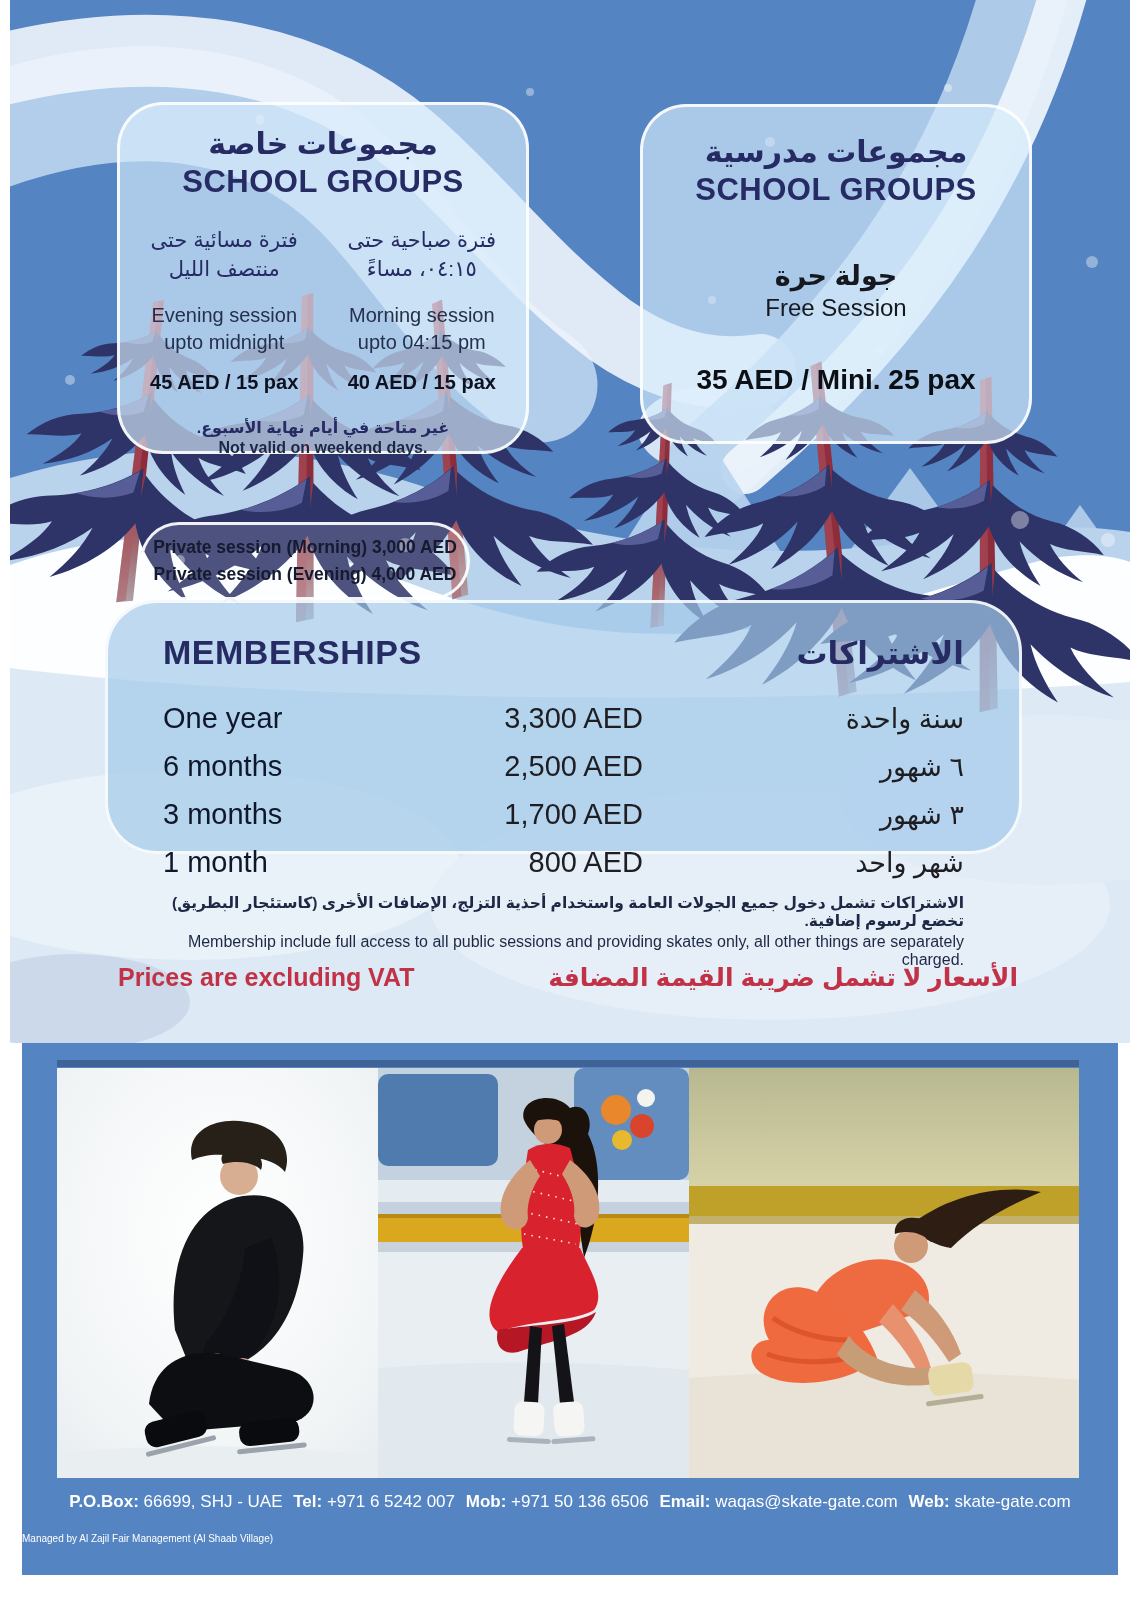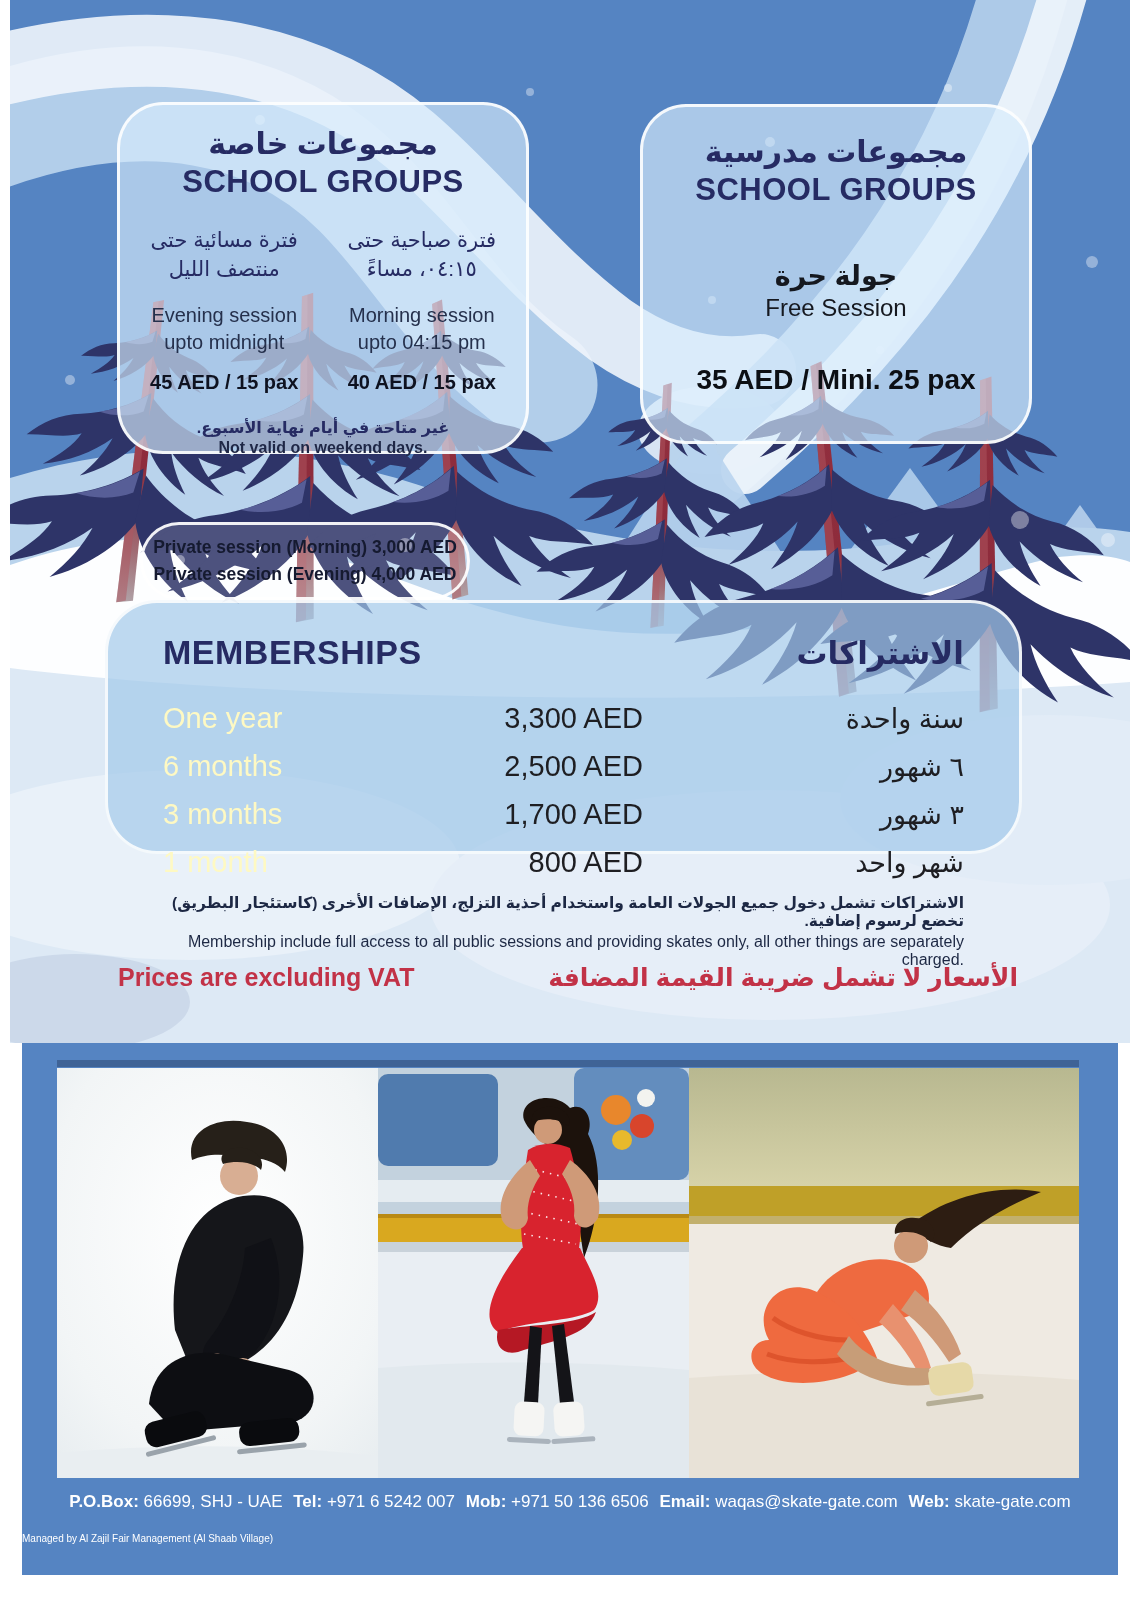--- a/index.html
+++ b/index.html
@@ -38,21 +38,21 @@
 
   .psession-box { position:absolute; left:130px; top:487px; width:330px; height:78px; background:rgba(255,255,255,0.15); border:3px solid rgba(255,255,255,0.92); border-radius:40px; display:flex; flex-direction:column; justify-content:center; text-align:center;margin-top:35px; }
   .psession-line { font-size:17.5px; font-weight:bold; color:#151a30; line-height:1.55; }
 
   .memberships-box { position:absolute; left:95px; top:600px; width:917px; height:254px; background:rgba(163,201,234,0.70); border:3px solid rgba(255,255,255,0.85); border-radius:52px; padding:30px 55px 0 55px; }
   .mem-header { display:flex; justify-content:space-between; align-items:baseline; }
   .mem-title-en { font-size:34px; font-weight:bold; color:#262b63; letter-spacing:0.5px; }
   .mem-title-ar { font-size:31px; font-weight:bold; color:#262b63; }
   .mem-rows { margin-top:30px; }
   .mem-row { display:grid; grid-template-columns:240px 240px 1fr; align-items:baseline; margin-bottom:15px; }
-  .mem-en { font-size:29px; color:#fef9c3; text-align:left; }
+  .mem-en { font-size:29px; color:#0f172a; text-align:left; }
   .mem-price { font-size:29px; color:#1e1e22; text-align:right; }
   .mem-ar { font-size:27px; color:#1e1e22; text-align:right; }
   .mem-note { text-align:right; }
   .mem-note-ar { font-size:15.5px; font-weight:bold; color:#1d2844; }
   .mem-note-en { font-size:16px; color:#1d2844; margin-top:3px; }
 
   .vat-row { position:absolute; left:108px; top:963px; width:900px; display:flex; justify-content:space-between; align-items:center; }
   .vat-en { font-size:25px; font-weight:bold; color:#c23247; }
   .vat-ar { font-size:25px; font-weight:bold; color:#c23247; }
 

